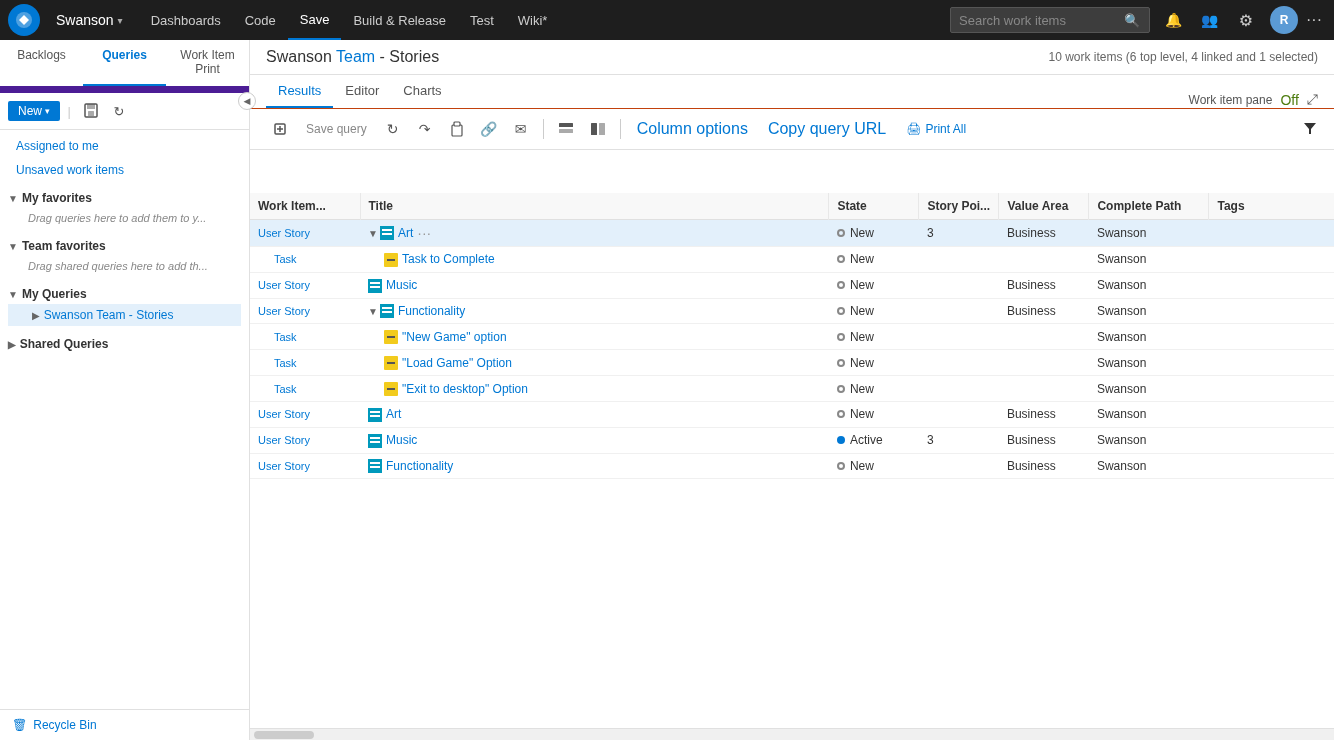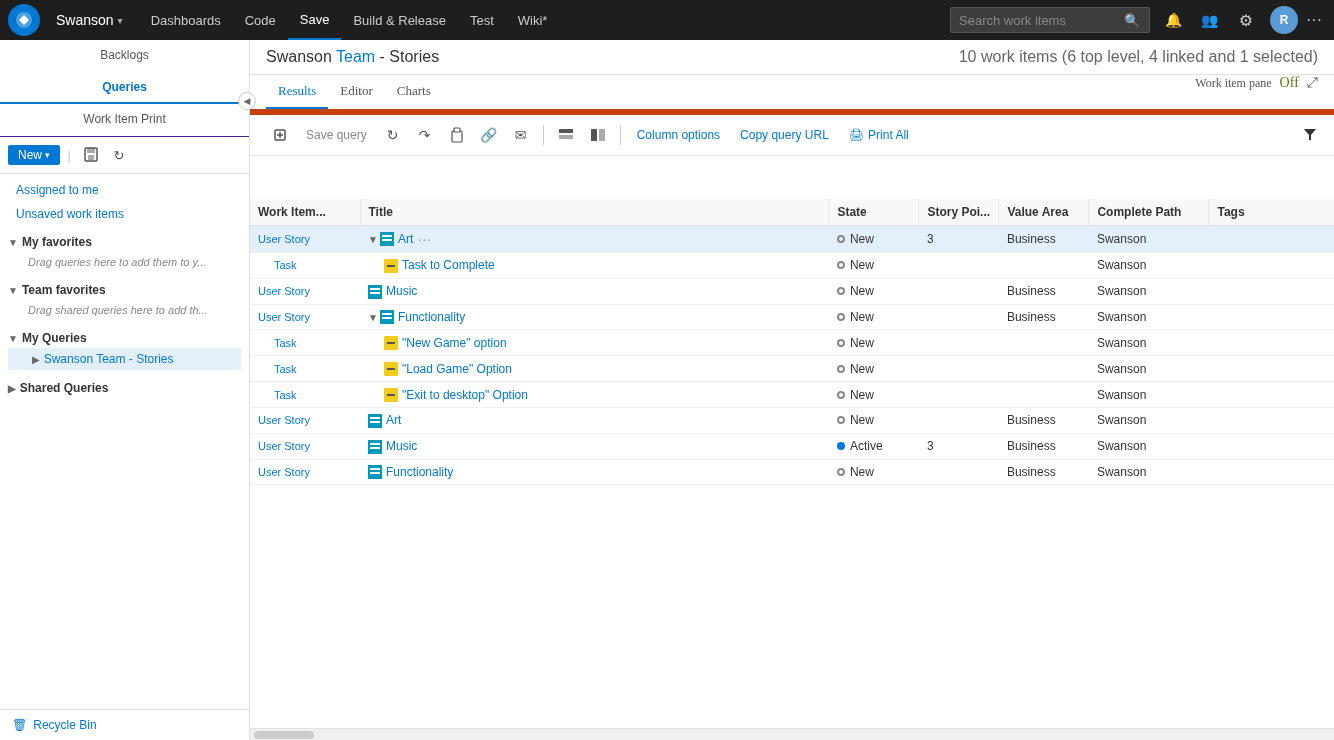--- a/index.html
+++ b/index.html
@@ -22,21 +22,21 @@
     .top-nav .nav-icons { display: flex; align-items: center; gap: 4px; margin-left: 8px; }
     .top-nav .nav-icons .icon-btn { width: 32px; height: 32px; display: flex; align-items: center; justify-content: center; color: #ccc; cursor: pointer; border-radius: 2px; }
     .top-nav .user-avatar { width: 28px; height: 28px; background: #5b9bd5; border-radius: 50%; display: flex; align-items: center; justify-content: center; color: #fff; font-weight: 600; font-size: 12px; cursor: pointer; margin-left: 4px; }
     .top-nav .ellipsis { color: #ccc; padding: 0 4px; cursor: pointer; font-size: 16px; }
 
     
     .main-layout { display: flex; height: calc(740px - 40px); }
 
     
     .sidebar { width: 250px; border-right: 1px solid #e0e0e0; display: flex; flex-direction: column; background: #fff; flex-shrink: 0; }
-    .sidebar-tabs { display: flex; border-bottom: 1px solid #4c1d95; flex-direction: column; }
+    .sidebar-tabs { display: flex; border-bottom: 7px solid #4c1d95; }
     .sidebar-tabs .tab { flex: 1; padding: 8px 4px; text-align: center; font-size: 12px; cursor: pointer; color: #555; border-bottom: 2px solid transparent; }
     .sidebar-tabs .tab.active { color: #0078d4; border-bottom: 2px solid #0078d4; font-weight: 600; }
     .sidebar-toolbar { display: flex; align-items: center; padding: 6px 8px; gap: 4px; border-bottom: 1px solid #e0e0e0; }
     .sidebar-toolbar .new-btn { background: #0078d4; color: #fff; border: none; padding: 3px 10px; font-size: 12px; cursor: pointer; border-radius: 2px; display: flex; align-items: center; gap: 3px; }
     .sidebar-toolbar .new-btn .caret { font-size: 9px; }
     .sidebar-toolbar .icon-btn { width: 24px; height: 24px; display: flex; align-items: center; justify-content: center; cursor: pointer; color: #555; border-radius: 2px; }
     .sidebar-content { flex: 1; overflow-y: auto; padding: 4px 0; }
     .sidebar-link { display: block; padding: 5px 16px; color: #0078d4; font-size: 12px; cursor: pointer; text-decoration: none; }
     .sidebar-section { padding: 6px 8px 2px 8px; }
     .sidebar-section-header { display: flex; align-items: center; gap: 4px; font-size: 12px; font-weight: 600; color: #333; cursor: pointer; padding: 3px 0; }
@@ -46,36 +46,36 @@
     .sidebar-query-item.active { background: #e3f0fb; color: #0078d4; }
     .sidebar-query-item .arrow { font-size: 10px; color: #666; margin-right: 4px; }
     .sidebar-footer { padding: 8px 12px; border-top: 1px solid #e0e0e0; display: flex; align-items: center; gap: 6px; cursor: pointer; color: #0078d4; font-size: 12px; }
     .sidebar-collapse { position: absolute; top: 88px; left: 238px; z-index: 10; cursor: pointer; background: #fff; border: 1px solid #e0e0e0; border-radius: 50%; width: 20px; height: 20px; display: flex; align-items: center; justify-content: center; font-size: 10px; color: #666; }
 
     
     .main-content { flex: 1; display: flex; flex-direction: column; overflow: hidden; }
     .content-header { padding: 8px 16px; border-bottom: 1px solid #e0e0e0; display: flex; align-items: center; justify-content: space-between; }
     .content-title { font-size: 16px; color: #333; }
     .content-title .team { color: #0078d4; }
-    .content-stats { font-size: 16px; color: #666; }
-
-    
-    .content-tabs { display: flex; align-items: flex-start; border-bottom: 6px solid #c2410c; padding: 0 16px; justify-content: space-between; font-family: Liberation Serif, serif; }
+    .content-stats { font-size: 12px; color: #666; }
+
+    
+    .content-tabs { display: flex; align-items: flex-end; border-bottom: 1px solid #c2410c; padding: 0 16px; justify-content: space-between; }
     .content-tabs .tabs-left { display: flex; }
     .content-tabs .tab { padding: 8px 12px; font-size: 13px; cursor: pointer; color: #555; border-bottom: 2px solid transparent; }
     .content-tabs .tab.active { color: #0078d4; border-bottom: 2px solid #0078d4; }
     .content-tabs .tabs-right { display: flex; align-items: center; gap: 8px; font-size: 12px; color: #555; }
     .content-tabs .tabs-right .off-label { color: #4d7c0f; font-size: 14px; }
 
     
     .query-toolbar { display: flex; align-items: center; padding: 6px 16px; border-bottom: 1px solid #e0e0e0; gap: 4px; }
     .query-toolbar .icon-btn { width: 28px; height: 28px; display: flex; align-items: center; justify-content: center; cursor: pointer; color: #555; border-radius: 2px; font-size: 14px; }
     .query-toolbar .save-btn { padding: 4px 8px; font-size: 12px; color: #888; cursor: pointer; border-radius: 2px; }
     .query-toolbar .sep { color: #ccc; margin: 0 4px; height: 20px; border-left: 1px solid #ccc; }
-    .query-toolbar .text-btn { padding: 4px 8px; font-size: 12px; color: #0078d4; cursor: pointer; display: flex; align-items: center; gap: 4px; border-radius: 2px; }
+    .query-toolbar .text-btn { padding: 4px 8px; font-size: 16px; color: #0078d4; cursor: pointer; display: flex; align-items: center; gap: 4px; border-radius: 2px; }
     .query-toolbar .print-btn { display: flex; align-items: center; gap: 4px; padding: 4px 8px; font-size: 12px; color: #0078d4; cursor: pointer; }
     .query-toolbar .filter-icon { margin-left: auto; cursor: pointer; color: #333; }
 
     
     .work-items-table { flex: 1; overflow: auto; margin-top: 43px; }
     table { width: 100%; border-collapse: collapse; }
     thead tr { background: #f8f8f8; border-bottom: 1px solid #e0e0e0; }
     thead th { padding: 6px 8px; font-size: 12px; font-weight: 600; color: #333; text-align: left; white-space: nowrap; border-right: 1px solid #e8e8e8; cursor: pointer; }
     thead th:last-child { border-right: none; }
     tbody tr { border-bottom: 1px solid #f0f0f0; }

